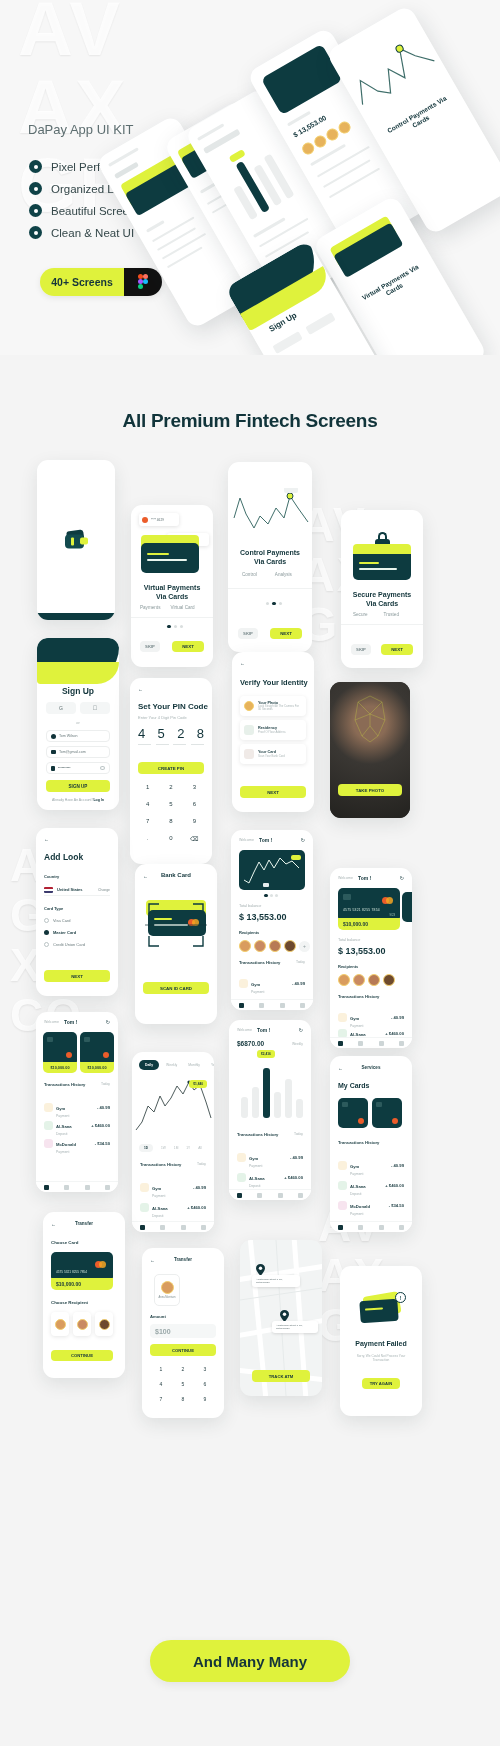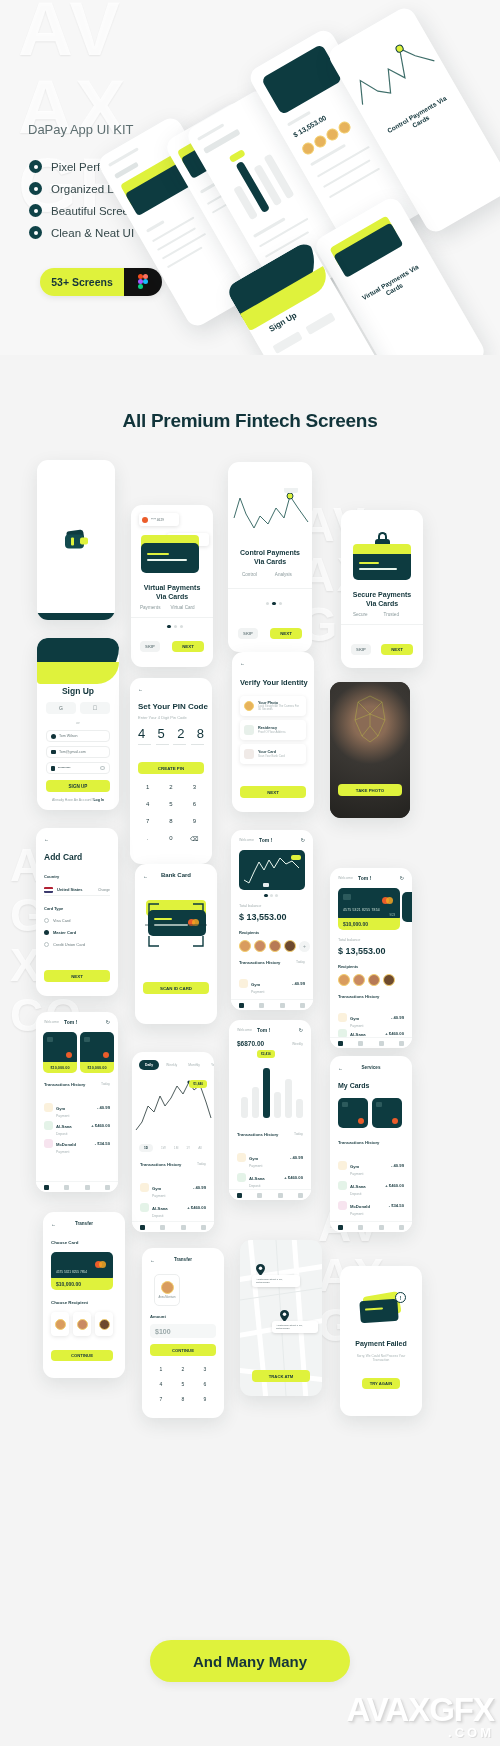--- a/index.html
+++ b/index.html
@@ -138,21 +138,21 @@
     <span class="lbl">Beautiful Screens</span>
   </div>
   <div class="feat" style="top:226px;">
     <span class="dotic">
         <i></i>
       </span>
     <span class="lbl">Clean &amp; Neat UI</span>
   </div>
 
   <div class="badge">
-    <div class="bl">53+ Screens</div>
+    <div class="bl">40+ Screens</div>
     <div class="br">
       <div class="figma">
           <i class="fg1"></i>
           <i class="fg2"></i>
           <i class="fg3"></i>
           <i class="fg4"></i>
           <i class="fg5"></i>
         </div>
     </div>
   </div>
@@ -416,21 +416,21 @@
       <g stroke="#dff23c" stroke-width=".4" fill="none">
         <path d="M28 16 L40 10 L52 16 L55 34 L48 50 L40 56 L32 50 L25 34 Z"></path>
         <path d="M28 16 L40 28 L52 16 M25 34 L40 28 L55 34 M32 50 L40 40 L48 50 M40 28 L40 40"></path>
       </g>
     </svg>
     <div class="btn-y" style="position:absolute;left:8px;bottom:22px;width:64px;height:12px;font-size:4.4px;">TAKE PHOTO</div>
   </div>
 
   <div class="ph" style="left:36px;top:388px;width:82px;height:168px;">
     <div style="position:absolute;left:8px;top:8px;font-size:5px;color:#11343a;">←</div>
-    <div class="pt" style="position:absolute;left:8px;top:24px;font-size:8.5px;">Add Card</div>
+    <div class="pt" style="position:absolute;left:8px;top:24px;font-size:8.5px;">Add Look</div>
     <div style="position:absolute;left:8px;top:46px;font-size:4px;font-weight:700;color:#25454a;">Country</div>
     <div style="position:absolute;left:8px;top:56px;width:66px;height:12px;display:flex;align-items:center;gap:4px;border-bottom:1px solid #f0f2f2;">
       <span style="width:9px;height:6px;background:linear-gradient(#b22234 0 33%,#fff 33% 66%,#3c3b6e 66%);border-radius:1px;"></span>
       <span style="font-size:4px;color:#25454a;font-weight:600;">United States</span>
       <span style="margin-left:auto;font-size:3.4px;color:#7d8b8d;">Change</span>
     </div>
     <div style="position:absolute;left:8px;top:78px;font-size:4px;font-weight:700;color:#25454a;">Card Type</div>
     <div style="position:absolute;left:8px;top:90px;display:flex;align-items:center;gap:4px;">
       <i style="width:5px;height:5px;border:1px solid #b9c3c4;border-radius:50%;display:block;"></i>
       <span style="font-size:4px;color:#6b7b7d;">Visa Card</span>
@@ -804,17 +804,13 @@
     </div>
     <div class="pt" style="position:absolute;left:0;top:74px;width:100%;text-align:center;font-size:7px;">Payment Failed</div>
     <div style="position:absolute;left:12px;top:88px;width:58px;text-align:center;font-size:3.2px;color:#a9b4b5;line-height:4px;">Sorry, We Could Not Process Your Transaction</div>
     <div class="btn-y" style="position:absolute;left:22px;top:112px;width:38px;height:11px;font-size:4.2px;">TRY AGAIN</div>
   </div>
 
 </div>
 
 <div id="footer">
   <div class="cta">And Many Many</div>
-  <div class="avax">
-    <div class="a1">AVAXGFX</div>
-    <div class="a2">.COM</div>
-  </div>
 </div>
 
 </body></html>

